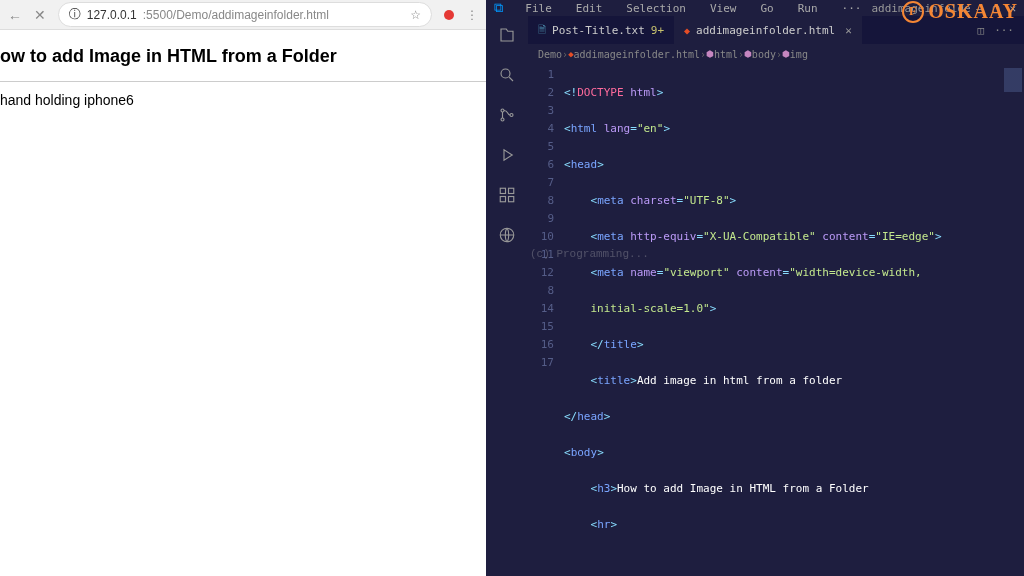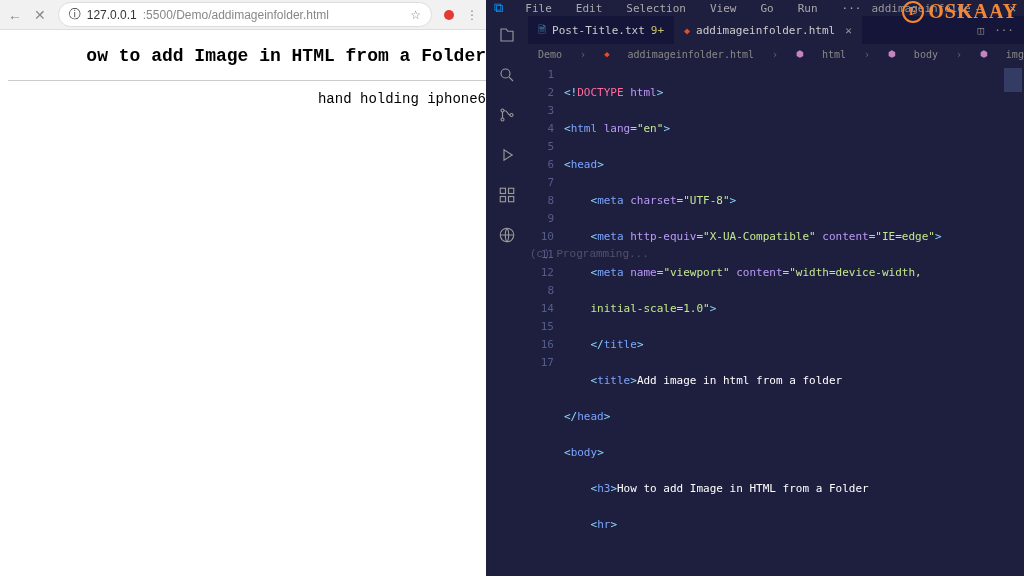--- a/index.html
+++ b/index.html
@@ -3,24 +3,24 @@
 <meta charset="utf-8">
 <style>
 * { margin: 0; padding: 0; box-sizing: border-box; }
 body { font-family: -apple-system, "Segoe UI", sans-serif; width: 1024px; height: 576px; display: flex; overflow: hidden; background: #000; }
 .browser { width: 486px; background: #fff; display: flex; flex-direction: column; }
 .browser-bar { height: 30px; background: #f1f1f1; display: flex; align-items: center; padding: 0 8px; gap: 12px; font-size: 12px; color: #555; border-bottom: 1px solid #ddd; }
 .nav-btn { color: #888; cursor: pointer; font-size: 14px; }
 .url-bar { flex: 1; display: flex; align-items: center; gap: 6px; background: #fff; border-radius: 14px; padding: 3px 10px; font-size: 12px; color: #333; border: 1px solid #ddd; }
 .star { color: #888; }
 .stop-dot { width: 10px; height: 10px; background: #e53935; border-radius: 50%; }
-.browser-content { padding: 16px 0 0 8px; font-family: Liberation Mono, monospace; text-align: right; }
+.browser-content { padding: 16px 0 0 0; font-family: Liberation Sans, sans-serif; }
 .browser-content h3 { font-size: 18px; font-weight: bold; margin-bottom: 14px; padding-left: 0; }
 .browser-content hr { margin-bottom: 10px; border: none; border-top: 1px solid #ccc; }
-.browser-content .alt { font-size: 14px; padding-left: 0; margin-left: 26px; }
+.browser-content .alt { font-size: 14px; padding-left: 0; }
 .vscode { width: 538px; background: #1e1e3f; color: #ccc; display: flex; flex-direction: column; font-family: Consolas, Menlo, monospace; font-size: 11px; position: relative; }
 .logo-overlay { position: absolute; top: 0; right: 6px; font-family: Georgia, serif; font-size: 20px; font-weight: bold; color: #f58634; z-index: 10; letter-spacing: 1px; display: flex; align-items: center; gap: 4px; }
 .logo-overlay .circ { width: 22px; height: 22px; border: 2px solid #f58634; border-radius: 50%; display: inline-flex; align-items: center; justify-content: center; font-size: 12px; }
 .titlebar { height: 24px; background: #1e1e3f; display: flex; align-items: center; padding: 0 8px; gap: 4px; font-size: 11px; color: #aaa; }
 .vs-icon { color: #0098ff; font-size: 13px; margin-right: 4px; }
 .menu-item { padding: 0 6px; cursor: pointer; margin-left: 8px; }
 .title-center { flex: 1; text-align: center; color: #999; overflow: hidden; white-space: nowrap; }
 .win-controls { display: flex; gap: 10px; color: #aaa; font-size: 11px; }
 .main-area { flex: 1; display: flex; }
 .activity-bar { width: 42px; background: #1e1e3f; display: flex; flex-direction: column; align-items: center; padding-top: 8px; gap: 18px; color: #999; }
@@ -28,21 +28,21 @@
 .editor-area { flex: 1; display: flex; flex-direction: column; background: #1e1e3f; }
 .tabs-row { height: 28px; display: flex; align-items: stretch; background: #15153a; }
 .tab { display: flex; align-items: center; padding: 0 10px; gap: 6px; font-size: 11px; color: #ccc; cursor: pointer; }
 .tab.active { background: #1e1e3f; }
 .tab .fi { font-size: 10px; }
 .tab .txt-icon { color: #519aba; }
 .tab .html-icon { color: #e44d26; }
 .tab .mod { color: #c6c06e; }
 .tab .close { color: #999; margin-left: 4px; }
 .tabs-row .actions { margin-left: auto; display: flex; align-items: center; gap: 10px; padding-right: 10px; color: #888; }
-.breadcrumb { height: 20px; display: flex; align-items: center; padding-left: 10px; gap: 0; font-size: 10px; color: #888; justify-content: space-between; }
+.breadcrumb { height: 20px; display: flex; align-items: center; padding-left: 10px; gap: 0; font-size: 10px; color: #888; }
 .bc-sep { color: #666; }
 .bc-icon { font-size: 9px; }
 .code-wrap { flex: 1; display: flex; position: relative; }
 .gutter { width: 36px; text-align: right; padding-right: 10px; color: #555d88; font-size: 11px; line-height: 18px; padding-top: 2px; }
 .code { flex: 1; font-size: 11px; line-height: 18px; padding-top: 2px; white-space: pre; color: #fff; overflow: hidden; }
 .kw { color: #ff6b9d; }
 .tg { color: #7aa5ff; }
 .at { color: #bb9af7; }
 .st { color: #c3e88d; }
 .pn { color: #89ddff; }

